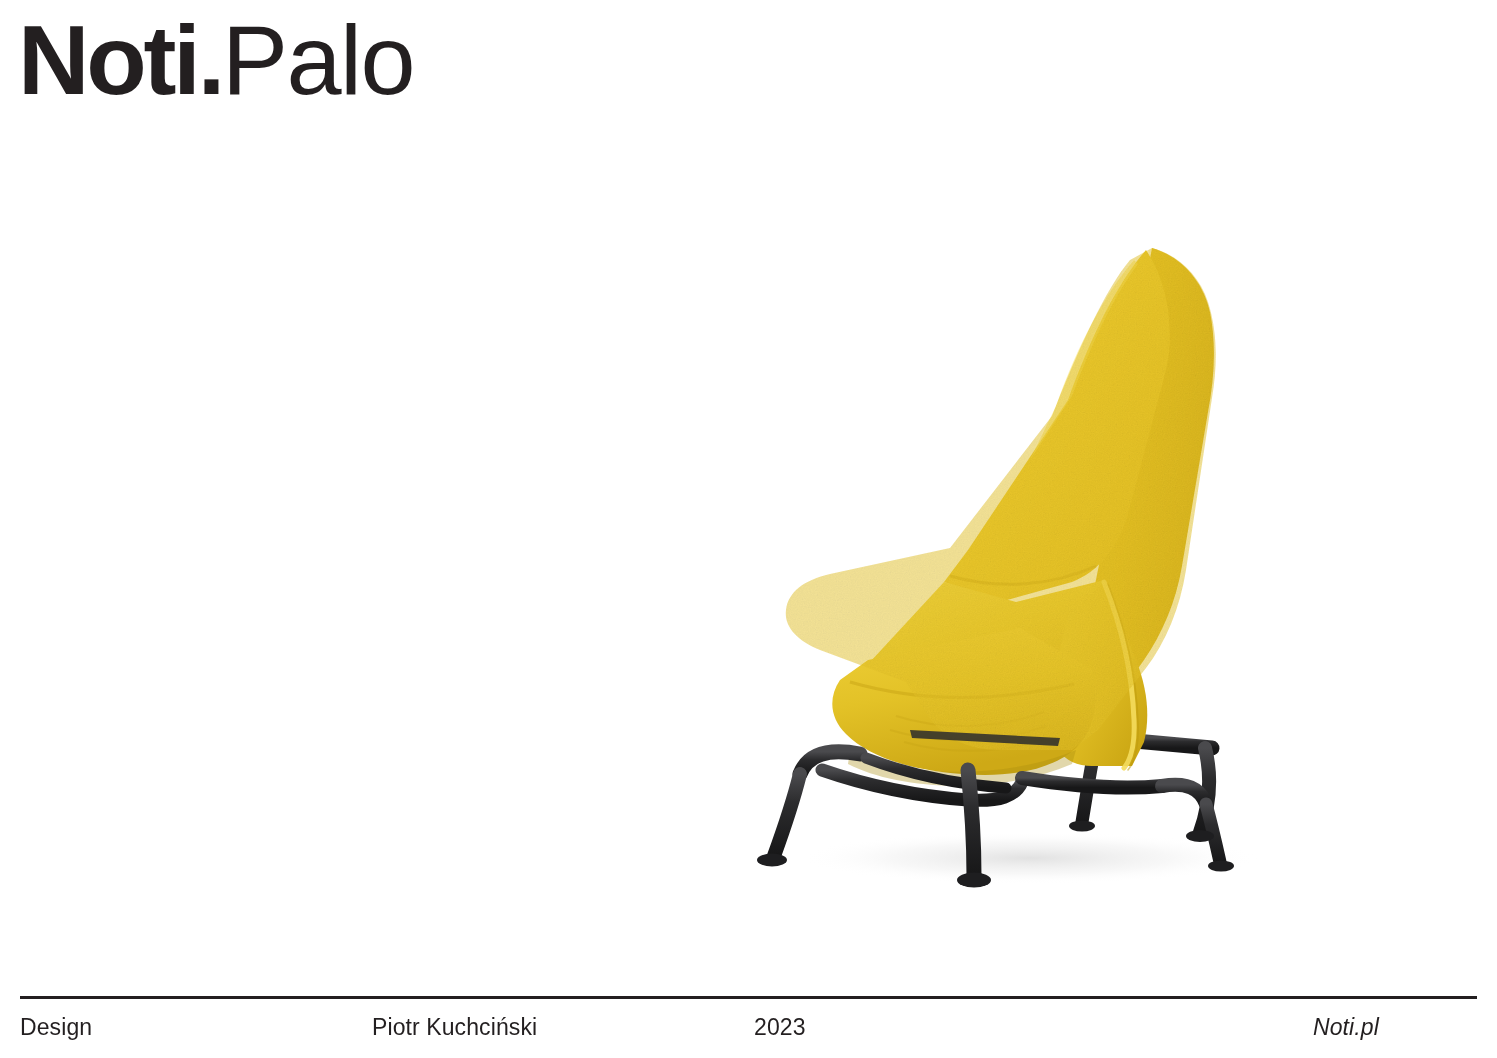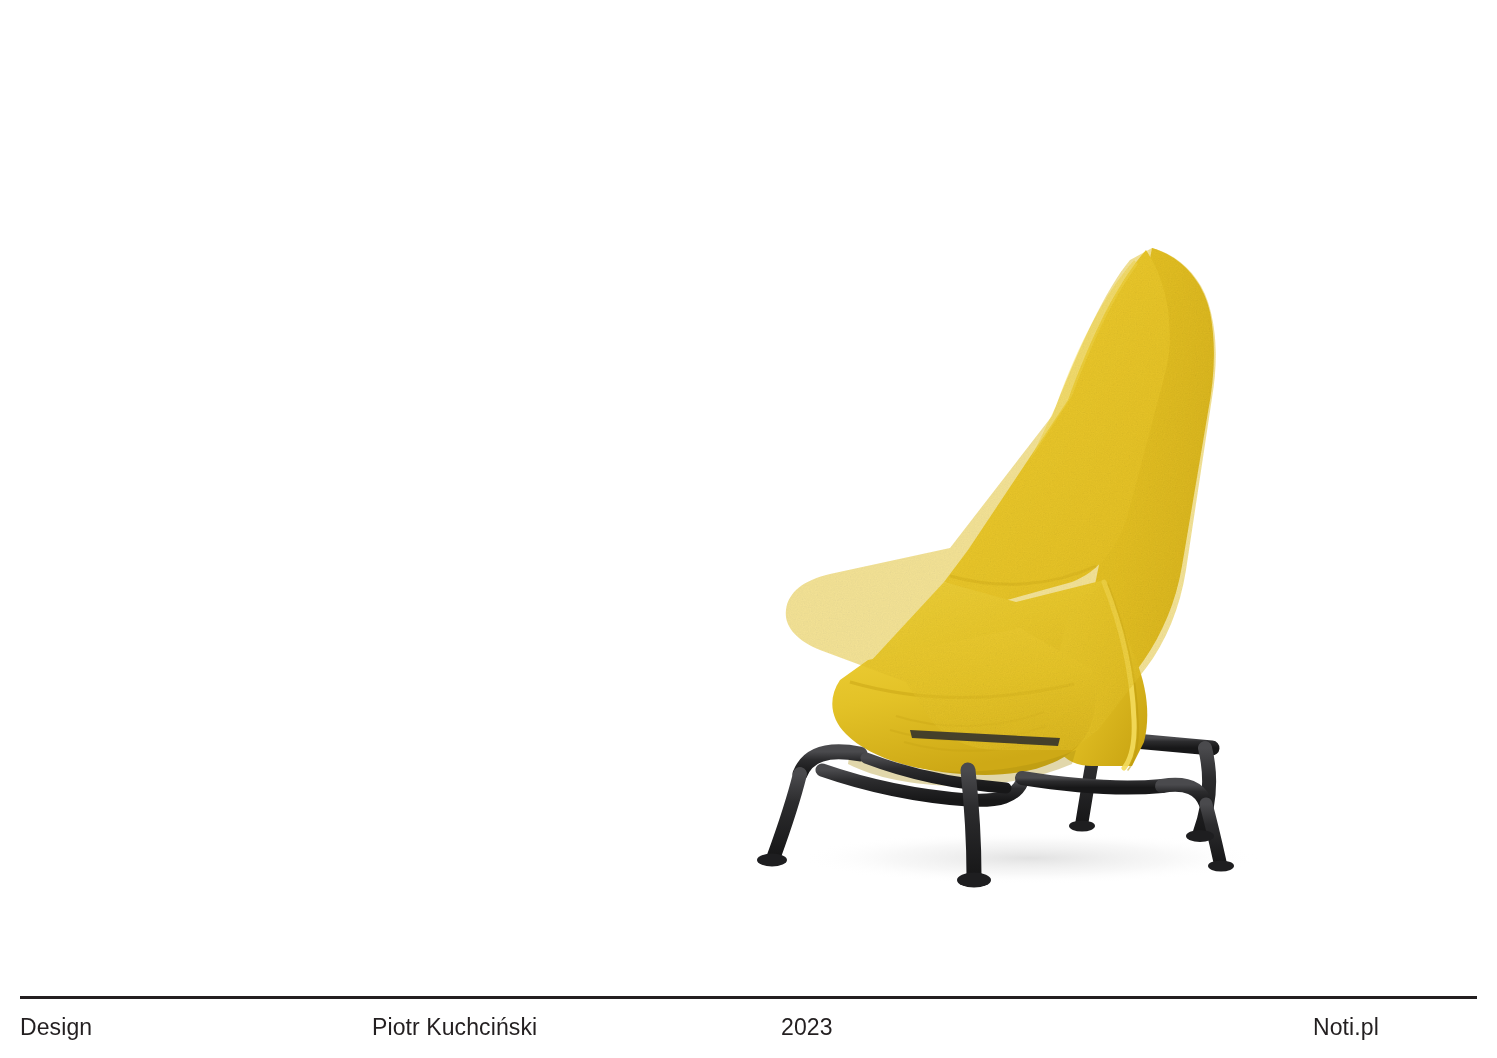--- a/index.html
+++ b/index.html
@@ -84,28 +84,31 @@
     top: 0;
     font-size: 23px;
     font-weight: 400;
     color: #231f20;
     letter-spacing: 0.1px;
     line-height: 30px;
     white-space: nowrap;
   }
   .fc-design  { left: 0px; }
   .fc-author  { left: 352px; }
-  .fc-year    { left: 761px; }
-  .fc-site    { left: 1293px; }
+  .fc-year    { left: 734px; }
+  .fc-site    { left: 1293px; font-style: italic; }
 </style>
 </head>
 <body>
 
 <div class="page">
 
+  <div class="logo">
+    <span class="logo-bold">Noti.</span><span class="logo-light">Palo</span>
+  </div>
 
   <div class="stage">
     <svg class="chair-svg" viewBox="0 0 680 680" xmlns="http://www.w3.org/2000/svg">
       <defs>
 
         <linearGradient id="backFace" x1="0.15" y1="0" x2="1" y2="0.8">
           <stop offset="0%" stop-color="#F0D340"></stop>
           <stop offset="38%" stop-color="#EAC82C"></stop>
           <stop offset="100%" stop-color="#DFBA1E"></stop>
         </linearGradient>

